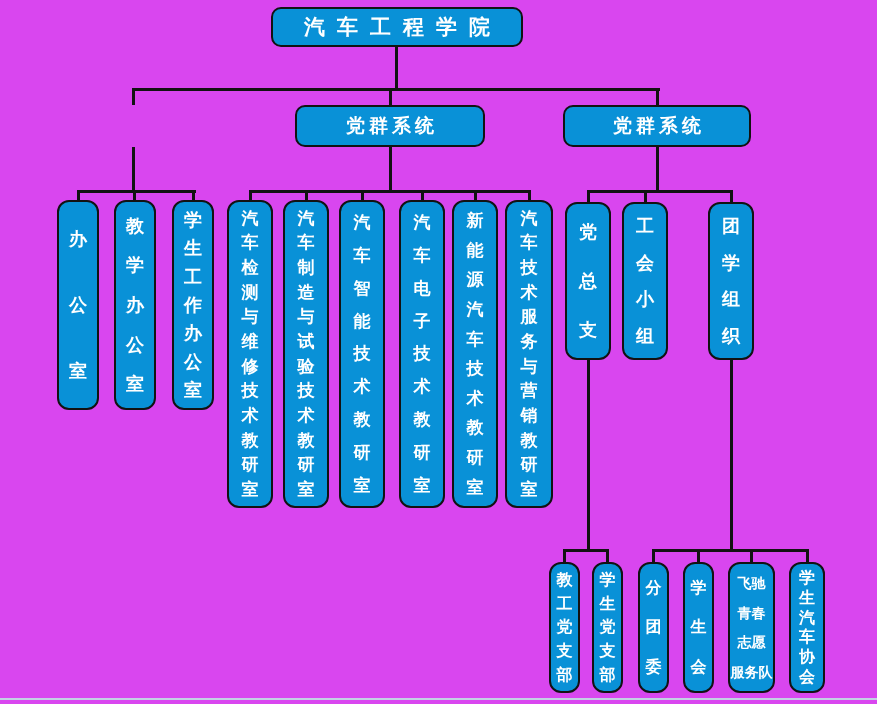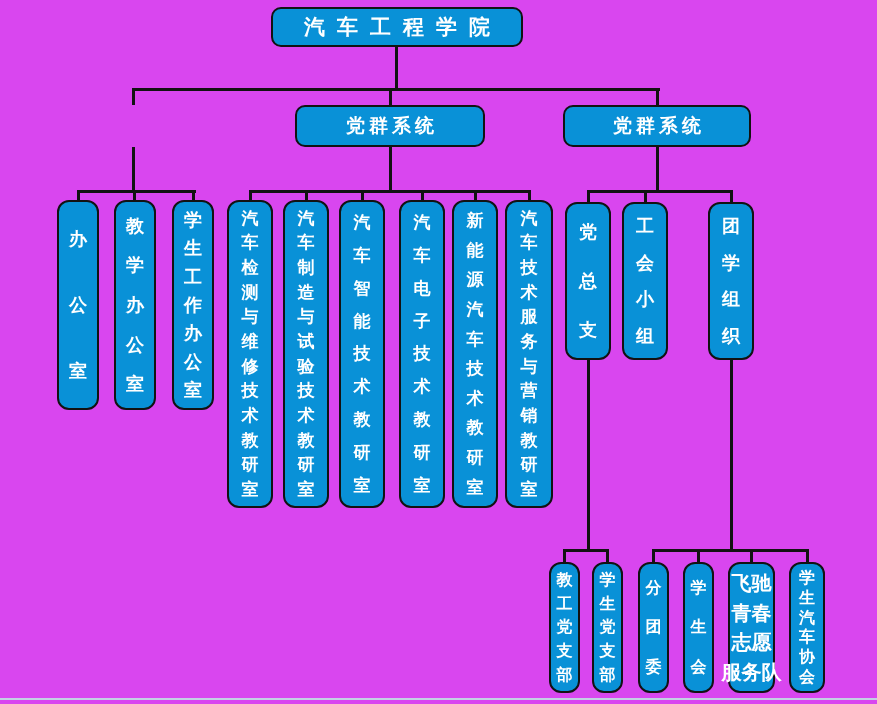--- a/index.html
+++ b/index.html
@@ -18,21 +18,21 @@
   .box.v{
     flex-direction:column;justify-content:space-around;align-items:center;
     border-radius:12px;padding:4px 0;line-height:1;text-align:center;
   }
   .box.v span{display:block;line-height:1;white-space:nowrap;}
   .root-box{font-size:21px;letter-spacing:12px;padding-left:12px;}
   .l2-box{font-size:19px;letter-spacing:4px;padding-left:4px;}
   .fs18{font-size:18px;}
   .fs17{font-size:17px;}
   .fs16{font-size:16px;}
-  .fs14{font-size:20px;}
+  .fs14{font-size:14px;}
   .footer-rule{position:absolute;left:0;top:698px;width:877px;height:2px;background:#c3d1e4;}
 </style>
 </head>
 <body>
 
 <div class="canvas">
 
   <div class="line" style="left:395px;top:47px;width:3px;height:44px"></div>
   <div class="line" style="left:132px;top:88px;width:528px;height:3px"></div>
   <div class="line" style="left:132px;top:89px;width:3px;height:16px"></div>

